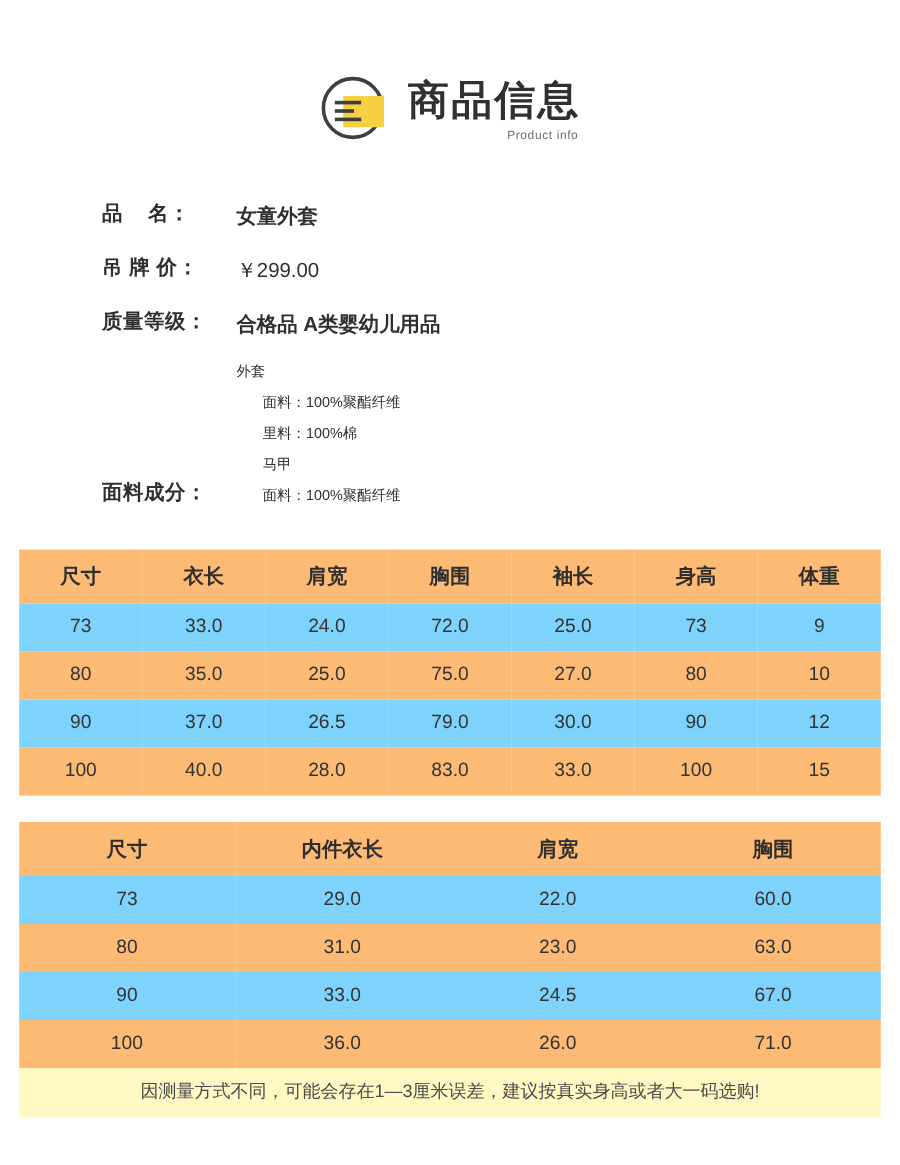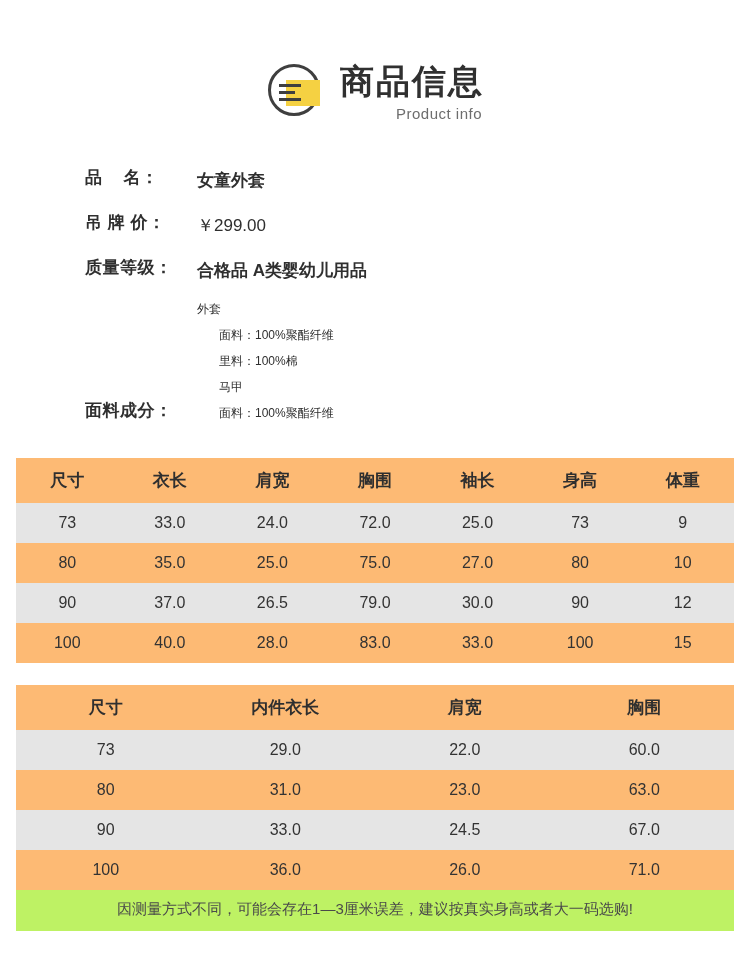--- a/index.html
+++ b/index.html
@@ -69,21 +69,21 @@
     align-items: flex-start;
   }
   .title-cn {
     font-size: 34px;
     font-weight: bold;
     letter-spacing: 2px;
     color: #303030;
     line-height: 1.15;
   }
   .title-en {
-    font-size: 15px;
+    font-size: 10px;
     color: #6d6d6d;
     letter-spacing: 0.5px;
     margin-top: 4px;
     align-self: flex-end;
     padding-right: 2px;
   }
 
   
   .info {
     margin: 44px 0 0 85px;
@@ -134,26 +134,26 @@
     text-align: center;
     padding: 11px 0;
     font-weight: normal;
   }
   .table th {
     font-weight: bold;
     font-size: 17px;
     color: #2f2f2f;
   }
   .table tr.shade { background: #fdba74; }
-  .table tr.plain { background: #e5e5e5; }
+  .table tr.plain { background: #7dd3fc; }
 
   .note {
     width: 718px;
     margin: 0 auto;
-    background: #bef264;
+    background: #fef9c3;
     text-align: center;
     font-size: 15px;
     color: #4a4a4a;
     padding: 10px 0 12px 0;
     box-sizing: border-box;
   }
 </style>
 </head>
 <body>
 

